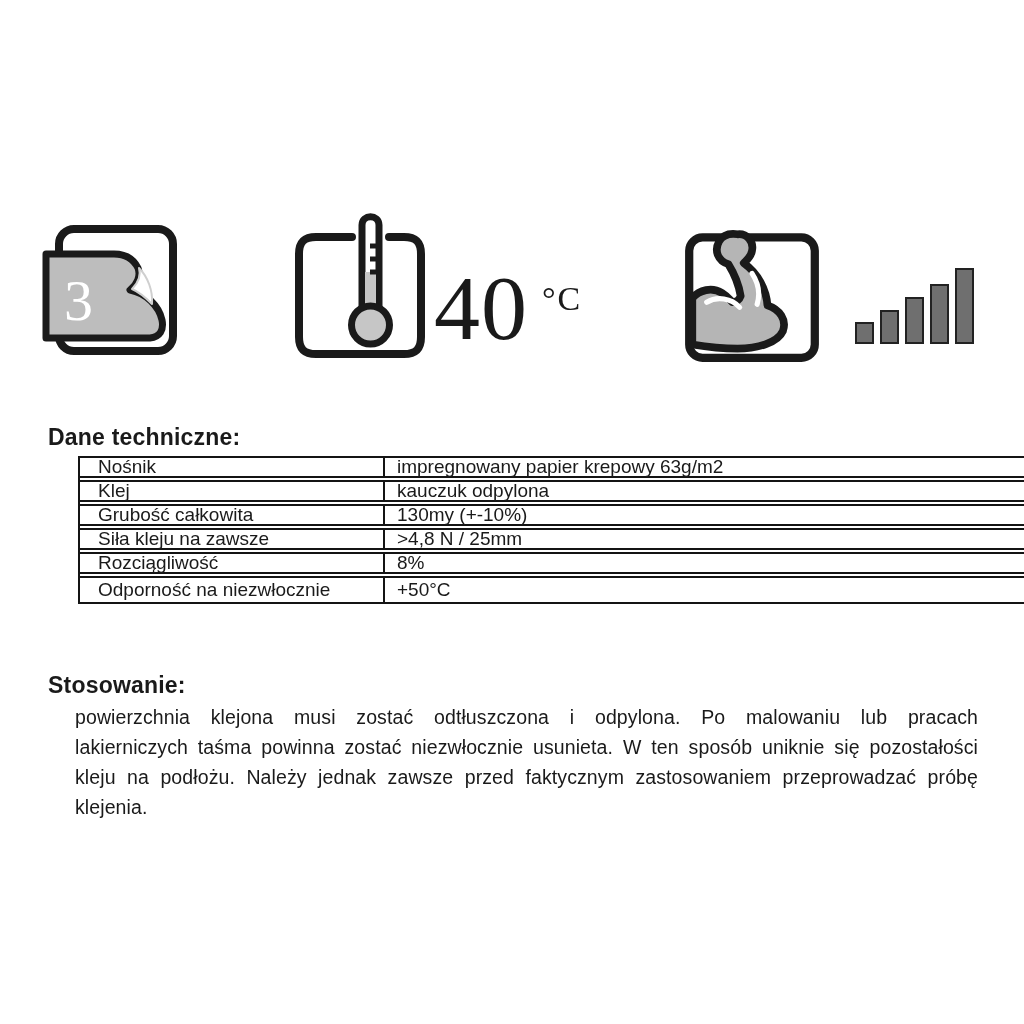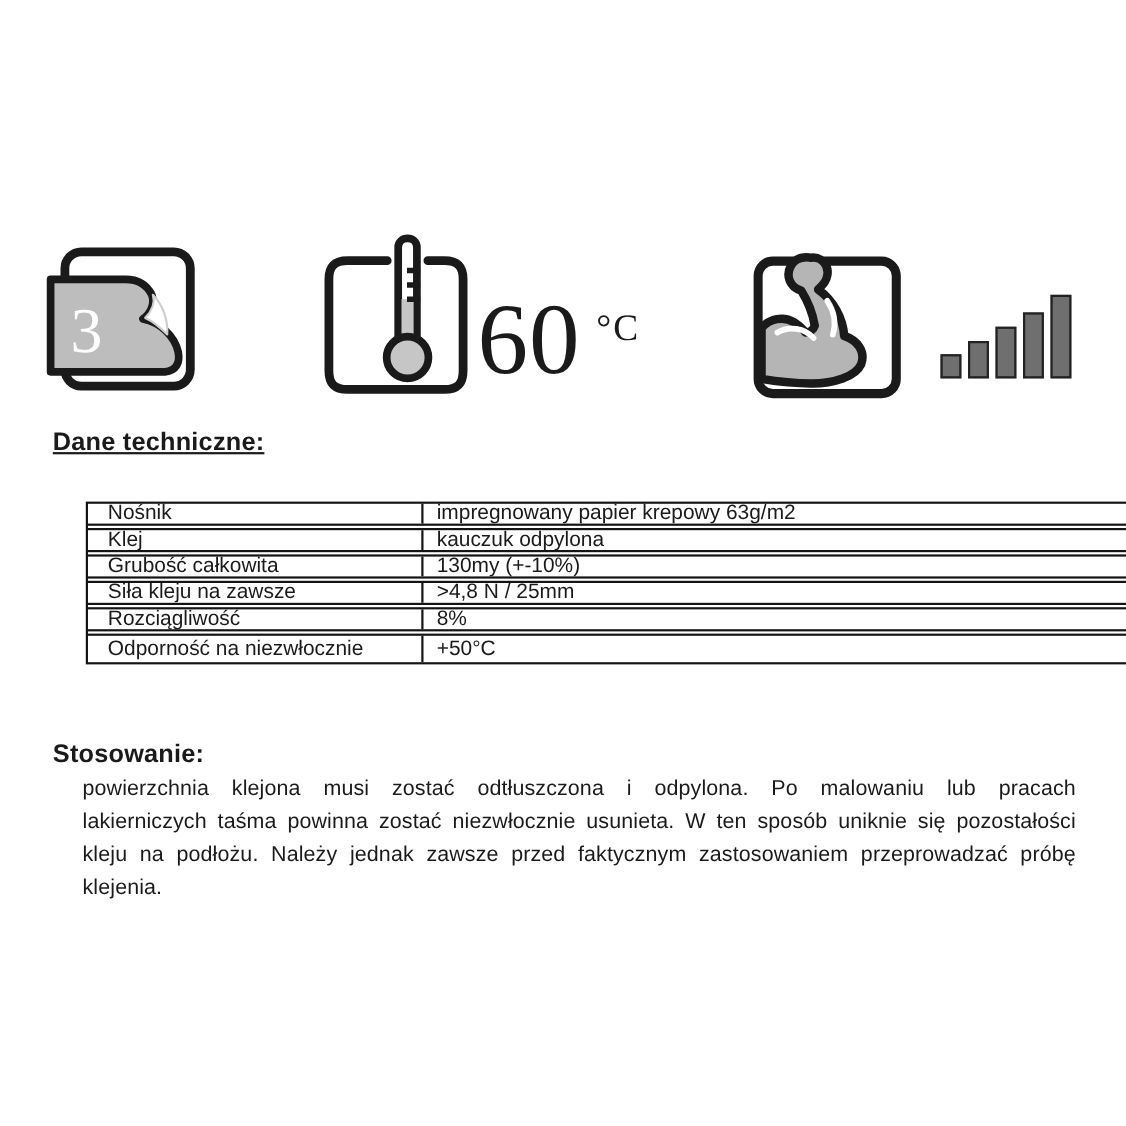--- a/index.html
+++ b/index.html
@@ -34,21 +34,21 @@
     width: 19px;
     background: #6f6f6f;
     border: 2px solid #222222;
   }
 
   
   .section-heading {
     position: absolute; left: 48px;
     font-size: 23px; font-weight: bold; letter-spacing: 0.2px;
   }
-  .heading-tech  { top: 388px; text-decoration: underline; }
+  .heading-tech  { top: 424px; }
   .heading-usage { top: 672px; }
 
   
   .ttable {
     position: absolute; left: 78px; top: 456px; width: 982px;
     border: 2px solid #141414;
     background: #ffffff;
     text-align: right;
   }
   .trow { display: flex; align-items: center; height: 24px; font-size: 19px; }
@@ -104,21 +104,21 @@
              L 114,144 C 126,144 131,139 131,127 L 131,44 C 131,32 126,27 114,27 L 99,27" fill="none" stroke="#1a1a1a" stroke-width="8" stroke-linecap="round"></path>
     <path d="M 72,98 L 72,15 C 72,4 89,4 89,15 L 89,98" fill="#ffffff" stroke="#1a1a1a" stroke-width="7" stroke-linejoin="round"></path>
     <rect x="75" y="62" width="11" height="40" fill="#c6c6c6"></rect>
     <circle cx="80.5" cy="115" r="19" fill="#c6c6c6" stroke="#1a1a1a" stroke-width="7"></circle>
     <line x1="80" y1="36" x2="92" y2="36" stroke="#1a1a1a" stroke-width="5"></line>
     <line x1="80" y1="49" x2="92" y2="49" stroke="#1a1a1a" stroke-width="5"></line>
     <line x1="80" y1="62" x2="92" y2="62" stroke="#1a1a1a" stroke-width="5"></line>
   </svg>
 
   <div class="temp-text">
-    <span class="temp-value">60</span>
+    <span class="temp-value">40</span>
     <span class="temp-unit">°C</span>
   </div>
 
   <svg class="icon icon-muscle" viewBox="0 0 132 136" aria-hidden="true">
     <rect x="5" y="13" width="122" height="117" rx="13" fill="#ffffff" stroke="#1a1a1a" stroke-width="8"></rect>
     <path d="M 52,10
              C 61,9 68,17 66,26
              C 65,32 61,35 58,38
              C 72,48 80,64 81,79
              C 93,83 100,93 96,104

